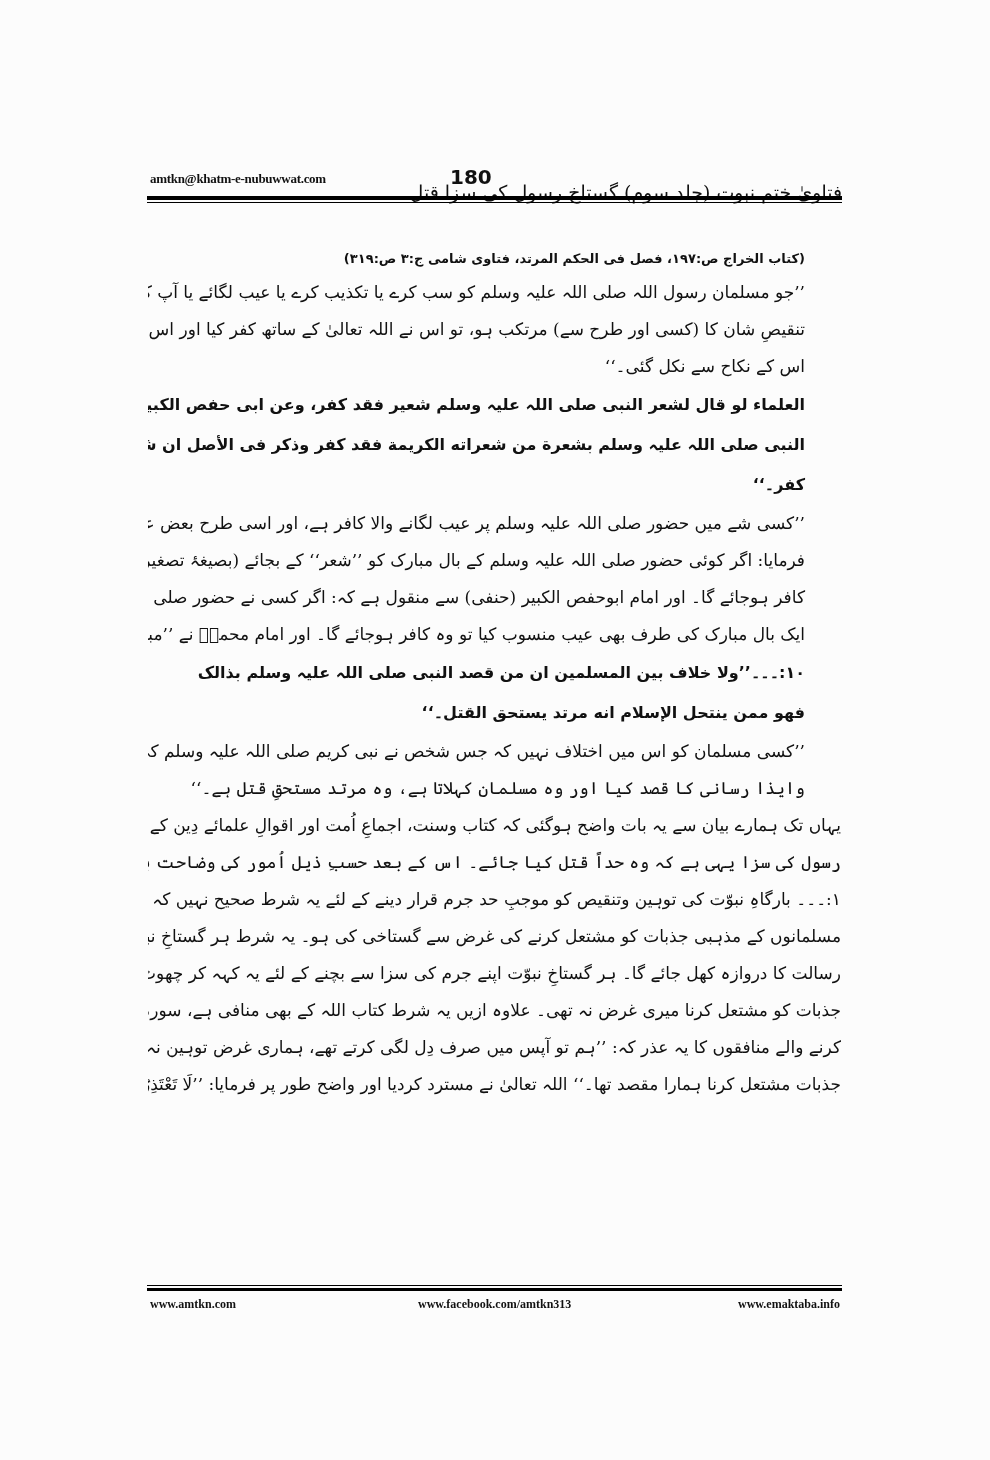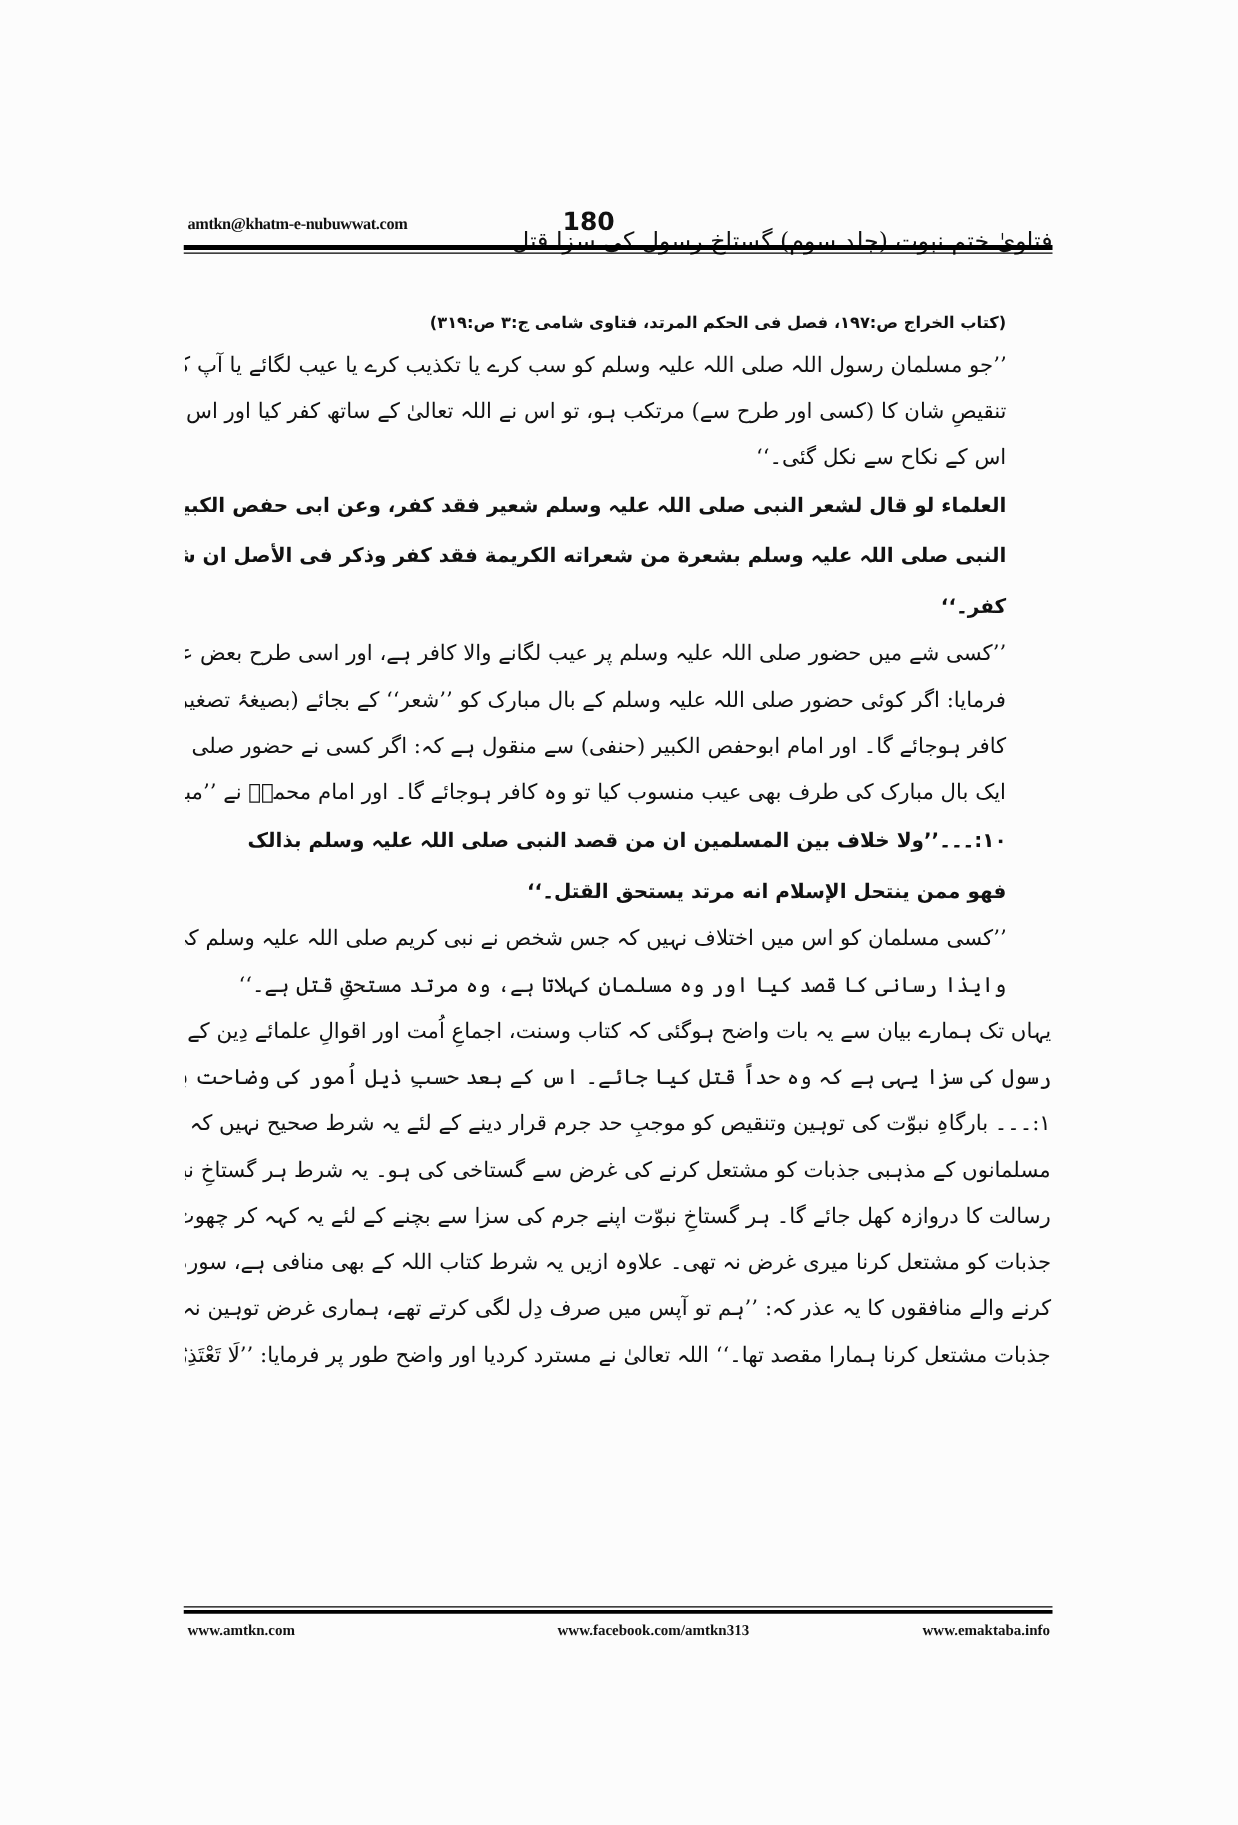--- a/index.html
+++ b/index.html
@@ -50,21 +50,21 @@
     }
     .rule-bottom::after {
       content: ""; position: absolute; left: 0; right: 0; top: 2px; border-top: 3px solid #000;
     }
     .footer {
       position: absolute; left: 150px; top: 1297px; width: 690px;
       font-family: "Liberation Serif", serif; font-weight: bold; font-size: 12px;
     }
     .footer span { position: absolute; top: 0; }
     .footer .f-left { left: 0; }
-    .footer .f-mid { left: 268px; margin-left: 28px; }
+    .footer .f-mid { left: 268px; }
     .footer .f-right { right: 0; }
   </style>
 </head>
 <body>
 
 <div class="header">
   <span class="title">فتاویٰ ختم نبوت (جلد سوم) گستاخ رسول کی سزا قتل</span>
   <span class="pagenum">180</span>
   <span class="email">amtkn@khatm-e-nubuwwat.com</span>
 </div>

